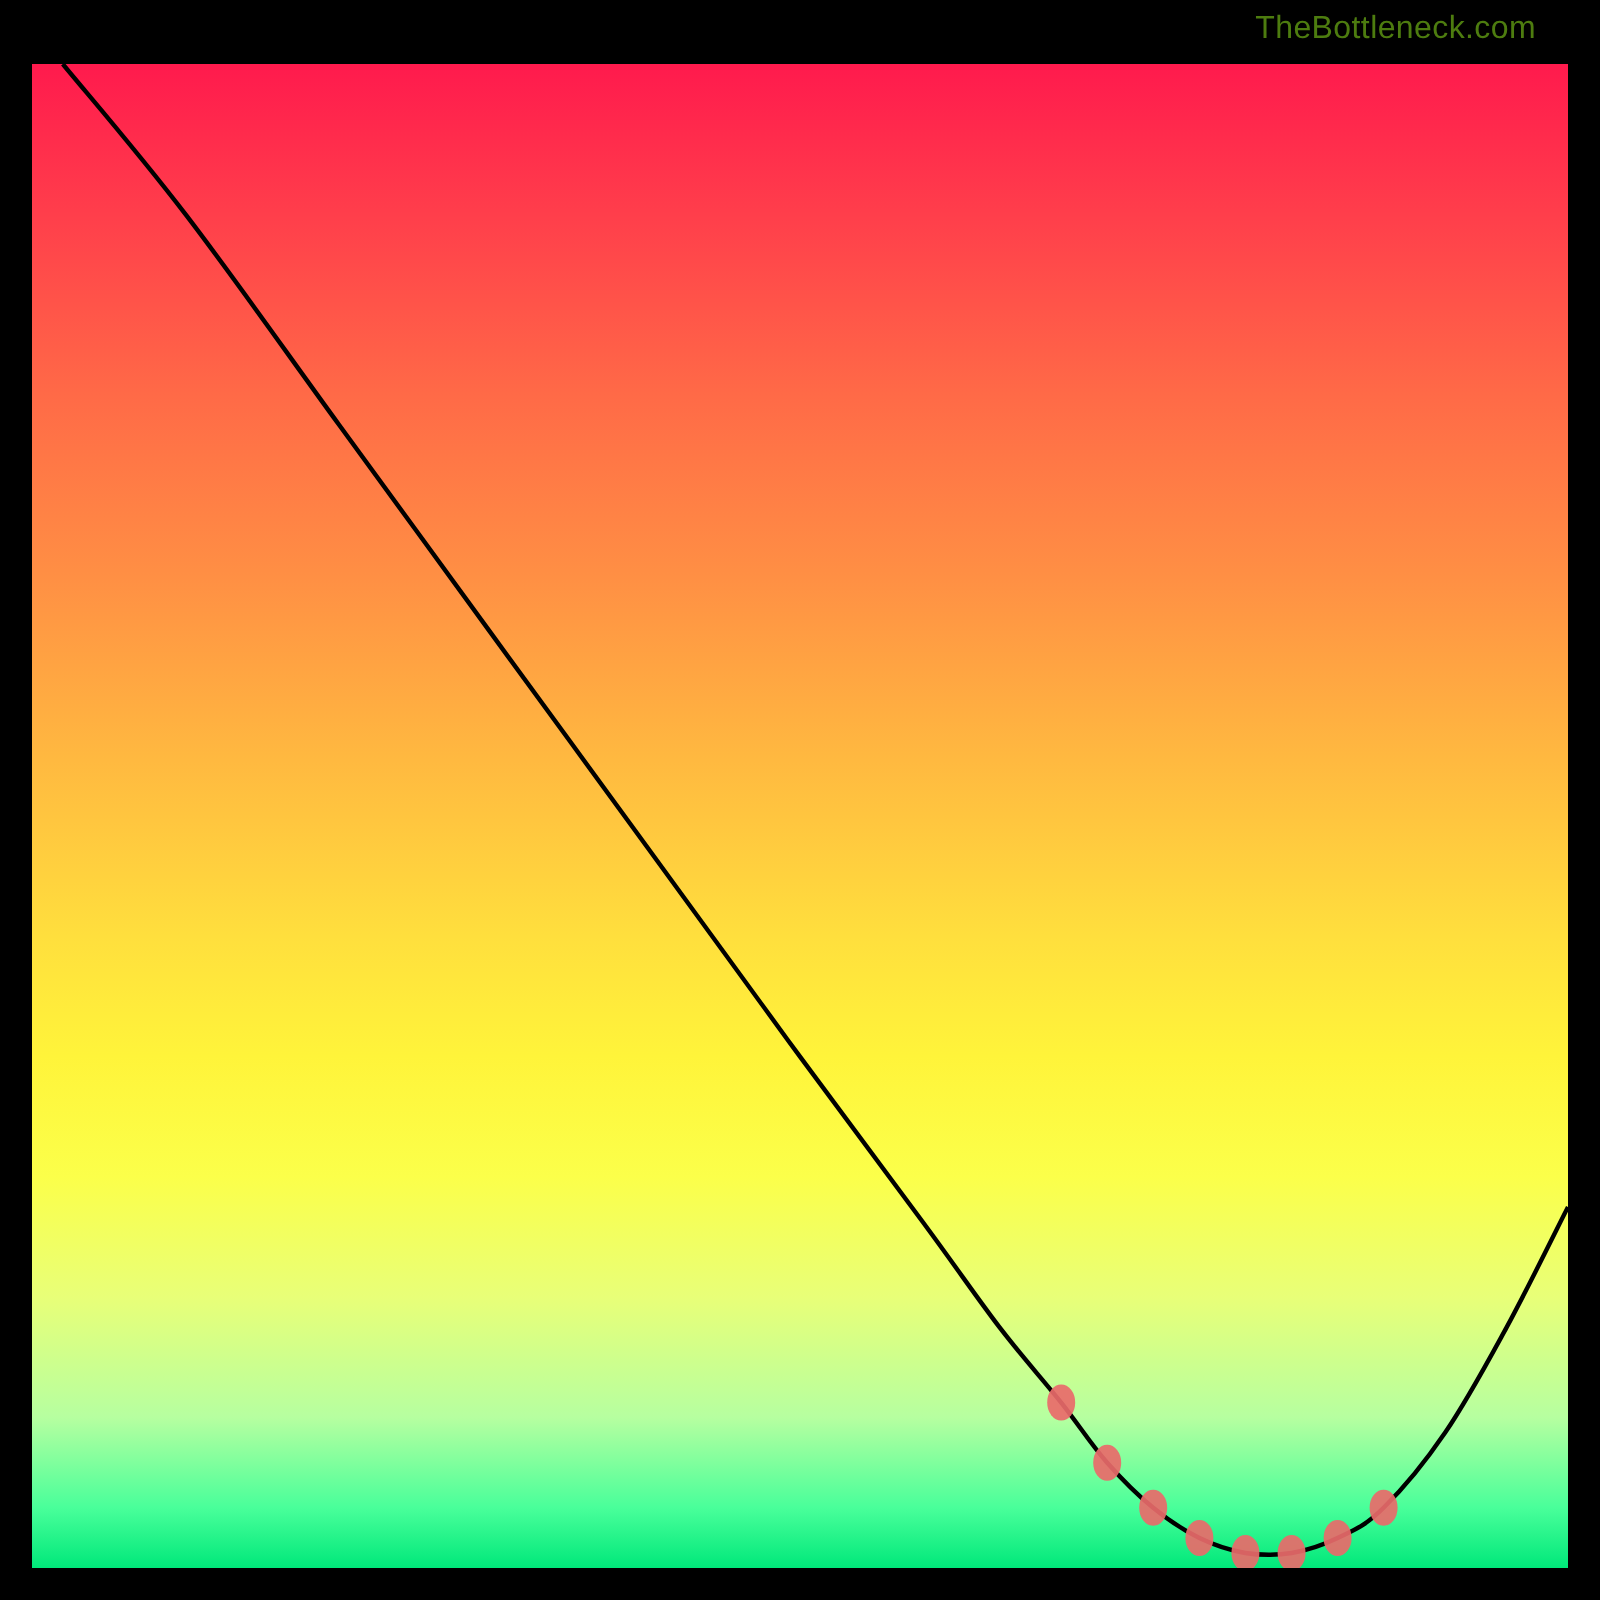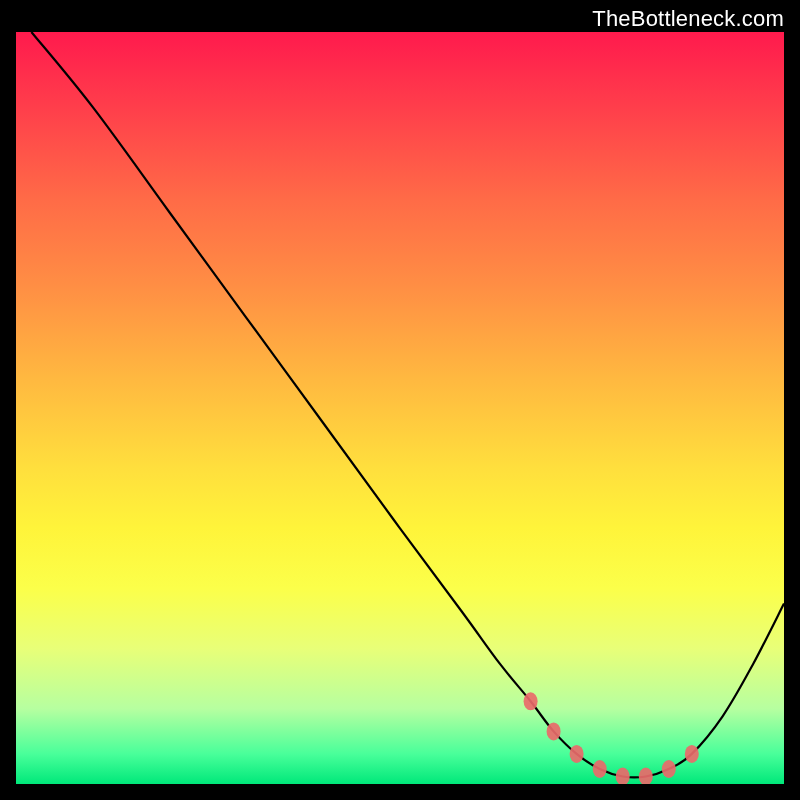--- a/index.html
+++ b/index.html
@@ -27,24 +27,24 @@
       #fbff4a 74%,
       #e8ff78 82%,
       #b6ffa0 90%,
       #49ff9a 96%,
       #00e87a 100%
     );
   }
   .watermark {
     position: absolute;
     top: 6px;
-    right: 16px;
+    right: 32px;
     font-family: Arial, Helvetica, sans-serif;
-    font-size: 22px;
-    color: #ffffff;
+    font-size: 16px;
+    color: #4d7c0f;
     letter-spacing: 0.2px;
   }
   svg.curve {
     position: absolute;
     left: 0; top: 0;
     width: 768px; height: 752px;
   }
 </style>
 </head>
 <body>

